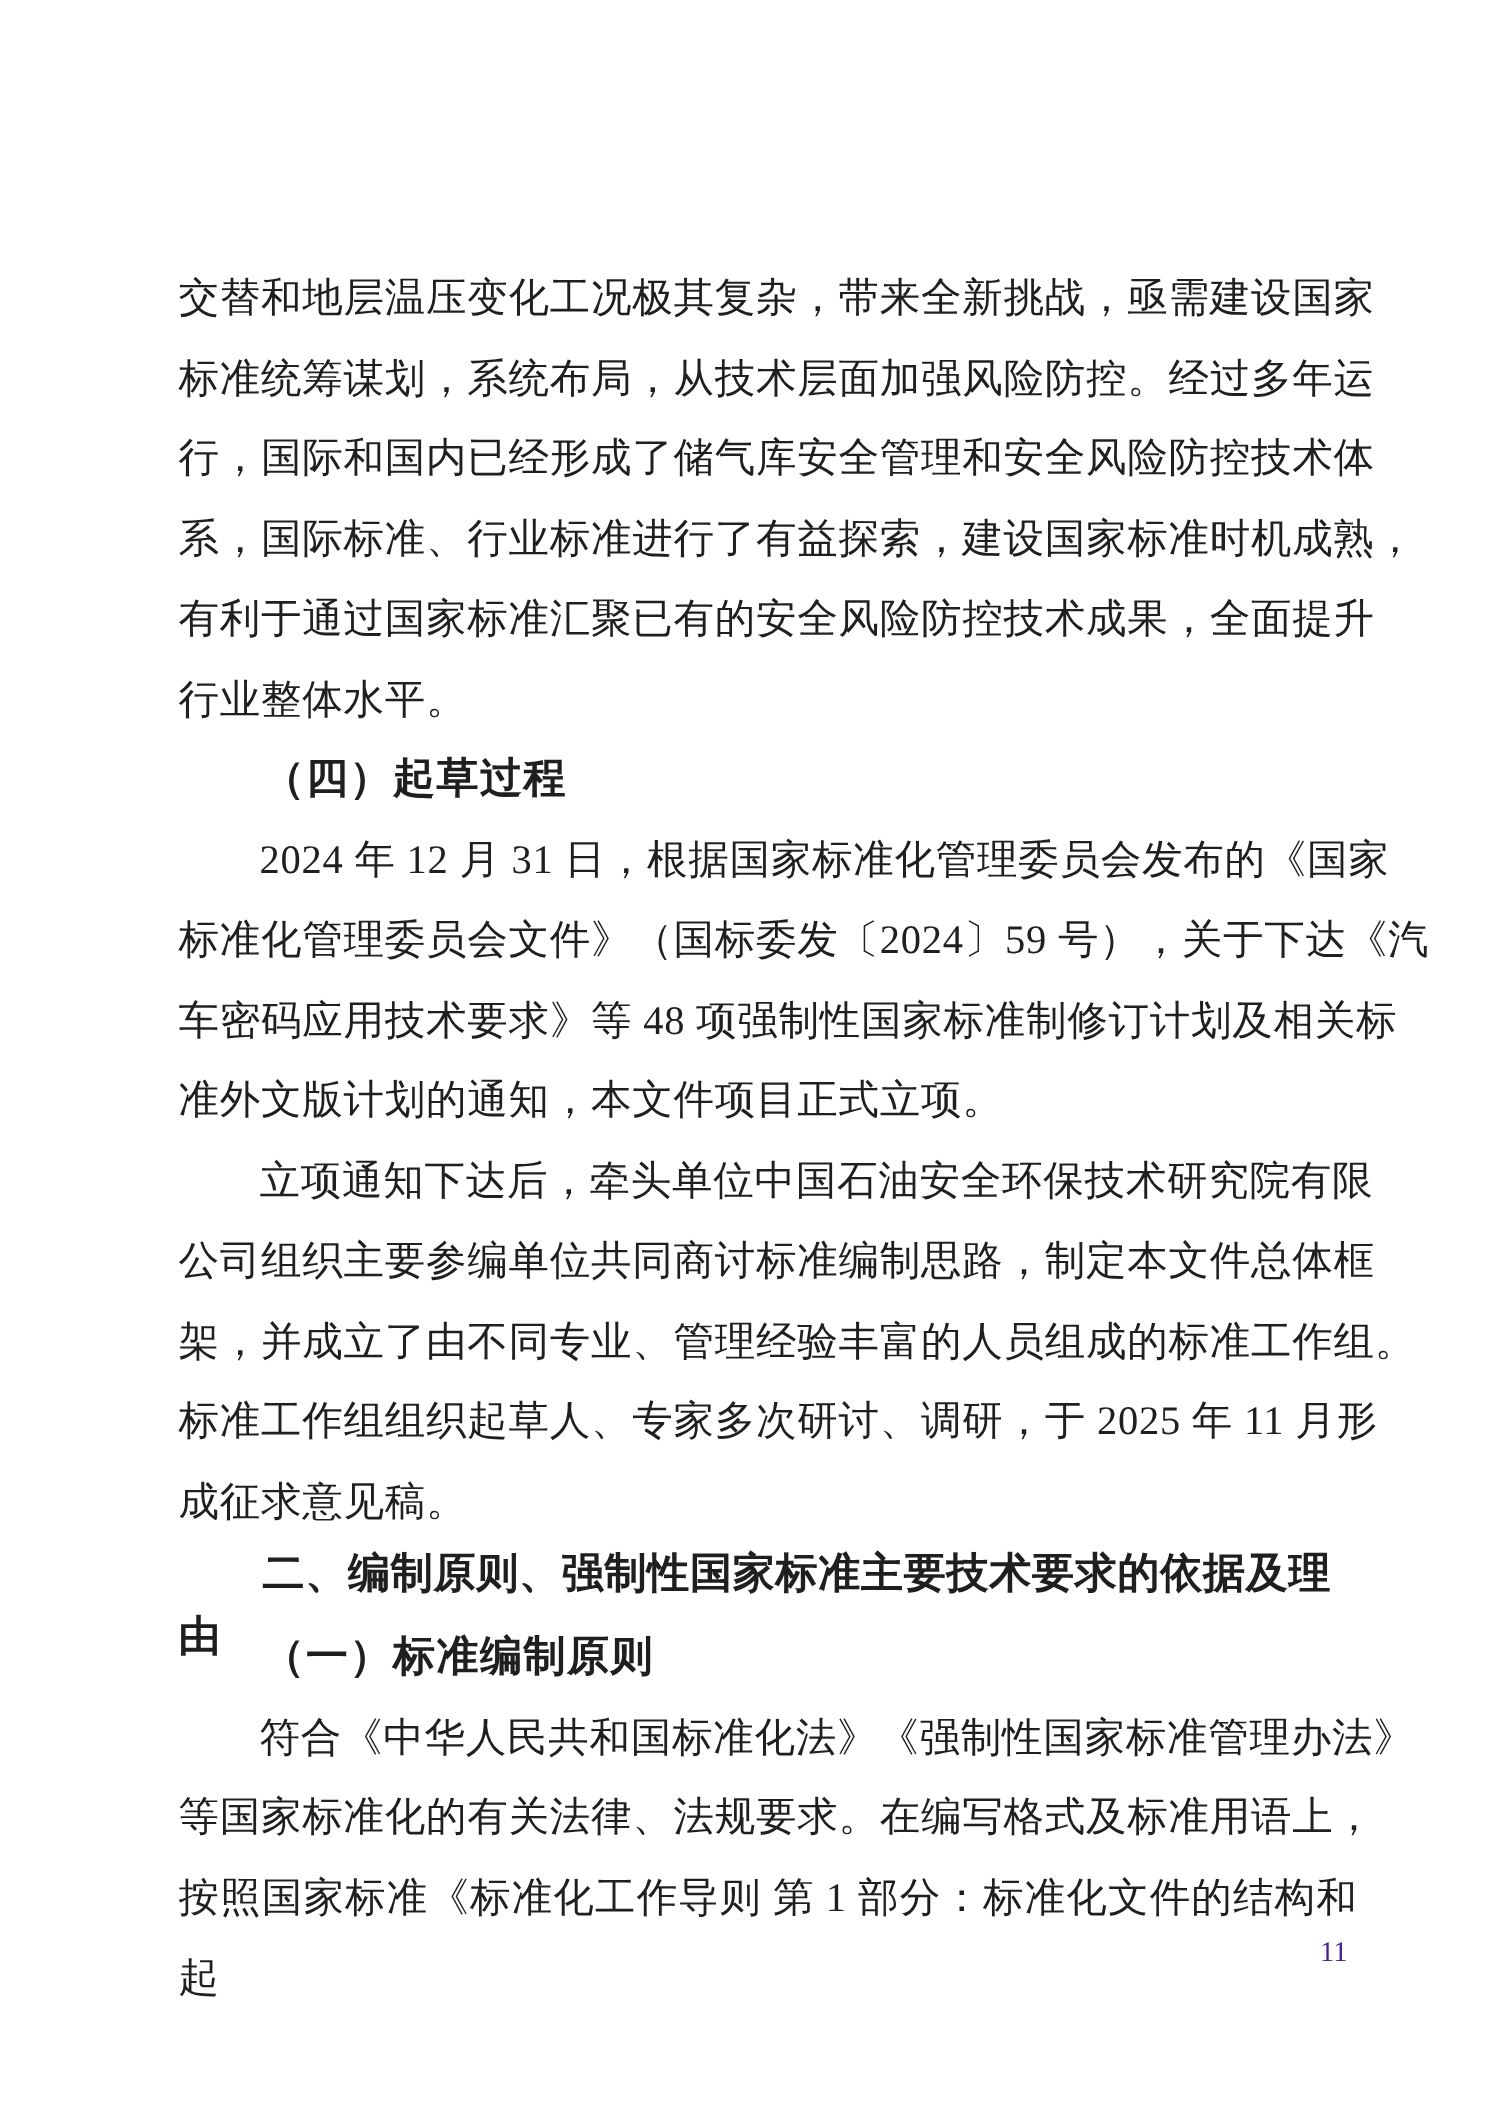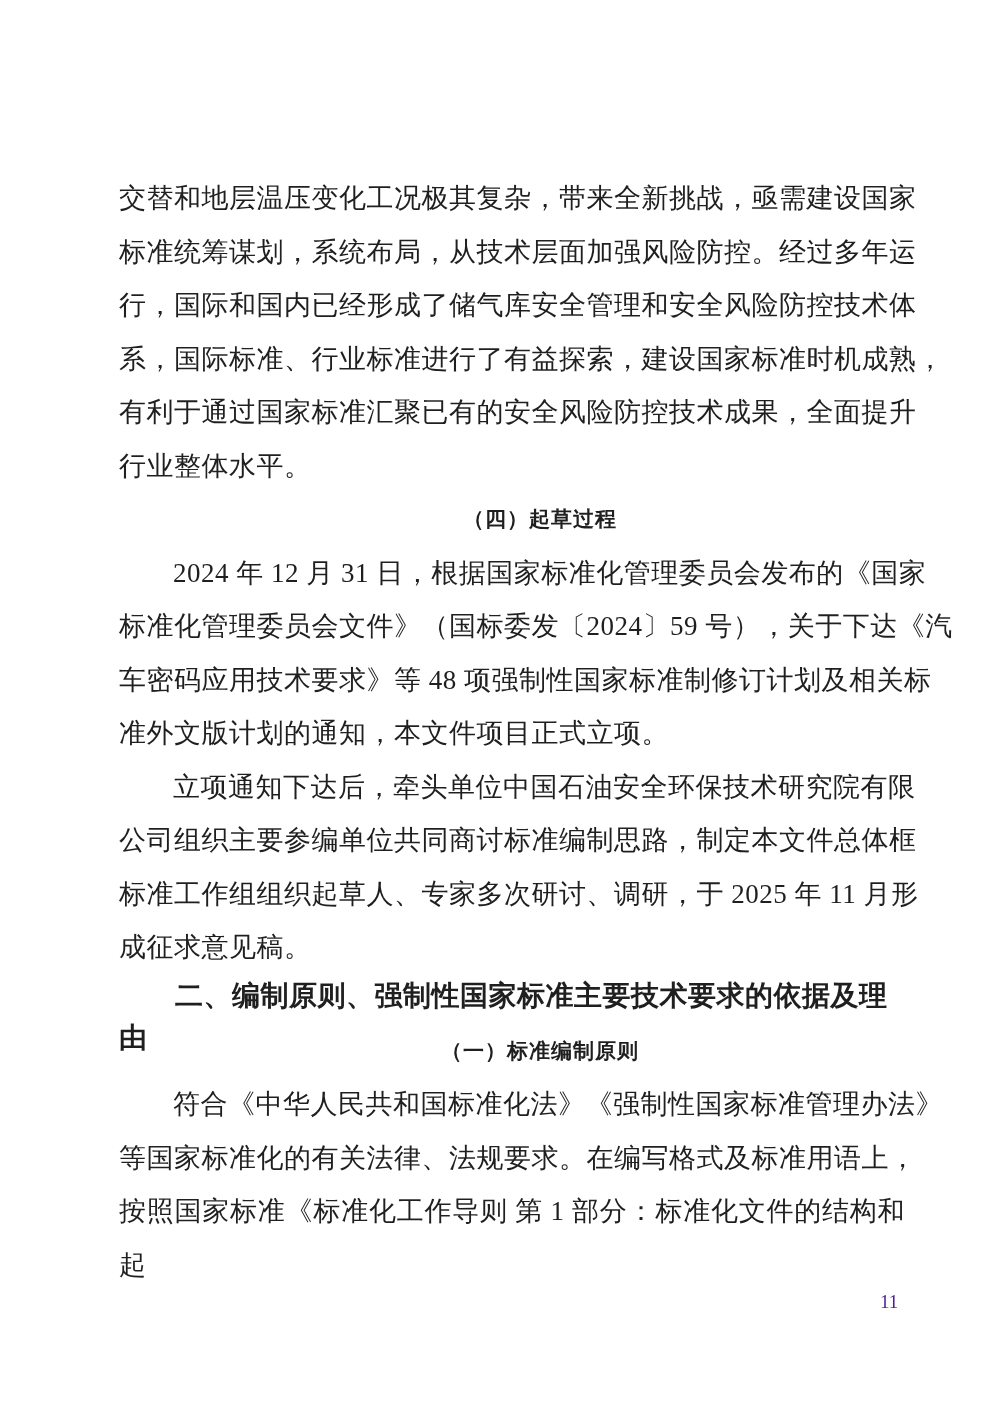--- a/index.html
+++ b/index.html
@@ -34,27 +34,26 @@
     white-space: nowrap;
   }
   .line.para-end {
     text-align-last: left;
     white-space: normal;
   }
   .line.indent {
     text-indent: 54px;
   }
   .heading-kai {
-    font-size: 21px;
+    font-size: 28px;
     font-weight: bold;
     height: 53.5px;
     line-height: 53.5px;
     text-indent: 56px;
     letter-spacing: 1px;
-    text-align: center;
   }
   .heading-hei {
     font-family: "Liberation Sans", "DejaVu Sans", sans-serif;
     font-size: 28px;
     font-weight: bold;
     height: 50px;
     line-height: 42px;
     text-indent: 56px;
     letter-spacing: 0.5px;
   }
@@ -79,20 +78,21 @@
       <div class="line">系，国际标准、行业标准进行了有益探索，建设国家标准时机成熟，</div>
       <div class="line">有利于通过国家标准汇聚已有的安全风险防控技术成果，全面提升</div>
       <div class="line para-end">行业整体水平。</div>
       <div class="heading-kai">（四）起草过程</div>
       <div class="line indent">2024 年 12 月 31 日，根据国家标准化管理委员会发布的《国家</div>
       <div class="line">标准化管理委员会文件》（国标委发〔2024〕59 号），关于下达《汽</div>
       <div class="line">车密码应用技术要求》等 48 项强制性国家标准制修订计划及相关标</div>
       <div class="line para-end">准外文版计划的通知，本文件项目正式立项。</div>
       <div class="line indent">立项通知下达后，牵头单位中国石油安全环保技术研究院有限</div>
       <div class="line">公司组织主要参编单位共同商讨标准编制思路，制定本文件总体框</div>
+      <div class="line">架，并成立了由不同专业、管理经验丰富的人员组成的标准工作组。</div>
       <div class="line">标准工作组组织起草人、专家多次研讨、调研，于 2025 年 11 月形</div>
       <div class="line para-end">成征求意见稿。</div>
       <div class="heading-hei">二、编制原则、强制性国家标准主要技术要求的依据及理由</div>
       <div class="heading-kai">（一）标准编制原则</div>
       <div class="line indent">符合《中华人民共和国标准化法》《强制性国家标准管理办法》</div>
       <div class="line">等国家标准化的有关法律、法规要求。在编写格式及标准用语上，</div>
       <div class="line para-end">按照国家标准《标准化工作导则  第 1 部分：标准化文件的结构和起</div>
     </div>
   <div class="page-number">11</div>
 </div>

